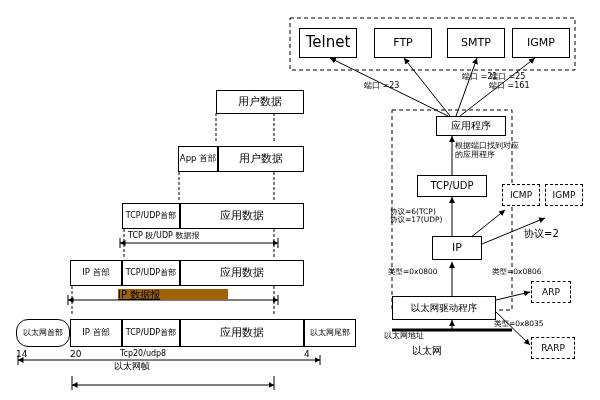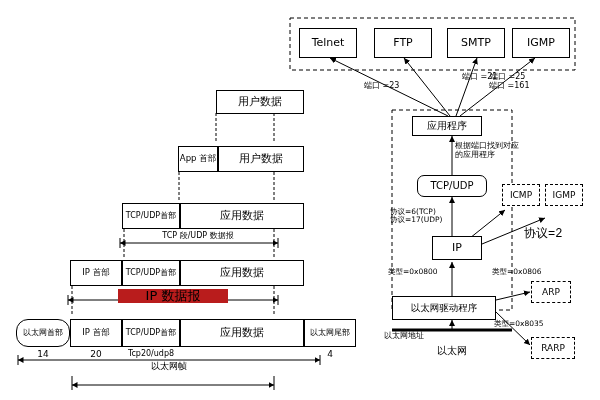--- a/index.html
+++ b/index.html
@@ -30,21 +30,21 @@
     text-align:center;
     color:#000;
     line-height:1.15;
   }
   .lbl{
     position:absolute;
     color:#000;
     white-space:nowrap;
     line-height:1.1;
   }
-  .lbl.ctr{text-align:center;}
+  .lbl.ctr{text-align:left;}
   svg{position:absolute;left:0;top:0;width:600px;height:400px;overflow:visible;}
 </style>
 </head>
 <body>
 
 <div id="stage">
 
   <svg viewBox="0 0 600 400">
     <defs>
       <marker id="ah" markerWidth="7" markerHeight="7" refX="6" refY="3" orient="auto">
@@ -169,49 +169,49 @@
   <div class="box" style="left:304px;top:319px;width:52px;height:28px;font-size:8px;">
     <span>以太网尾部</span>
   </div>
 
   <div class="lbl ctr" style="left:16px;top:350px;width:54px;font-size:9px;">14</div>
   <div class="lbl ctr" style="left:70px;top:350px;width:52px;font-size:9px;">20</div>
   <div class="lbl ctr" style="left:120px;top:350px;width:62px;font-size:8px;">Tcp20/udp8</div>
   <div class="lbl ctr" style="left:304px;top:350px;width:52px;font-size:9px;">4</div>
 
   <div class="lbl ctr" style="left:128px;top:232px;width:140px;font-size:8px;background:#fff;">TCP 段/UDP 数据报</div>
-  <div class="lbl ctr" style="left:118px;top:289px;width:110px;font-size:13px;background:#b91c1c;">IP 数据报</div>
+  <div class="lbl ctr" style="left:118px;top:289px;width:110px;font-size:10px;background:#a16207;text-decoration:underline;">IP 数据报</div>
   <div class="lbl ctr" style="left:114px;top:362px;width:110px;font-size:9px;background:#fff;">以太网帧</div>
 
-  <div class="box" style="left:299px;top:28px;width:58px;height:30px;font-size:11px;">Telnet</div>
+  <div class="box" style="left:299px;top:28px;width:58px;height:30px;font-size:15px;">Telnet</div>
   <div class="box" style="left:374px;top:28px;width:58px;height:30px;font-size:11px;">FTP</div>
   <div class="box" style="left:447px;top:28px;width:58px;height:30px;font-size:11px;">SMTP</div>
   <div class="box" style="left:512px;top:28px;width:58px;height:30px;font-size:11px;">IGMP</div>
 
   <div class="lbl" style="left:364px;top:82px;font-size:8px;">端口 =23</div>
   <div class="lbl" style="left:462px;top:73px;font-size:8px;">端口 =21</div>
 
   <div class="lbl" style="left:490px;top:73px;font-size:8px;">端口 =25</div>
   <div class="lbl" style="left:489px;top:82px;font-size:8px;">端口 =161</div>
 
-  <div class="box" style="left:412px;top:116px;width:70px;height:20px;font-size:10px;">应用程序</div>
+  <div class="box" style="left:436px;top:116px;width:70px;height:20px;font-size:10px;">应用程序</div>
 
   <div class="lbl" style="left:455px;top:142px;font-size:8px;">根据端口找到对应<br>的应用程序</div>
 
-  <div class="box" style="left:417px;top:175px;width:70px;height:22px;font-size:10px;border-radius:7px;">TCP/UDP</div>
+  <div class="box" style="left:417px;top:175px;width:70px;height:22px;font-size:10px;">TCP/UDP</div>
 
   <div class="dashbox" style="left:502px;top:184px;width:38px;height:22px;font-size:9px;">ICMP</div>
 
   <div class="dashbox" style="left:545px;top:184px;width:38px;height:22px;font-size:9px;">IGMP</div>
 
   <div class="lbl" style="left:390px;top:208px;font-size:7.5px;">协议=6(TCP)<br>协议=17(UDP)</div>
 
   <div class="box" style="left:432px;top:236px;width:50px;height:24px;font-size:11px;">IP</div>
 
-  <div class="lbl" style="left:524px;top:228px;font-size:12px;font-family:Liberation Mono, monospace;">协议=2</div>
+  <div class="lbl" style="left:524px;top:228px;font-size:10px;">协议=2</div>
 
   <div class="lbl" style="left:388px;top:268px;font-size:7.5px;">类型=0x0800</div>
 
   <div class="lbl" style="left:492px;top:268px;font-size:7.5px;">类型=0x0806</div>
 
   <div class="box" style="left:392px;top:296px;width:104px;height:24px;font-size:9.5px;">以太网驱动程序</div>
 
   <div class="dashbox" style="left:531px;top:281px;width:40px;height:22px;font-size:9px;">ARP</div>
 
   <div class="dashbox" style="left:531px;top:337px;width:44px;height:22px;font-size:9px;">RARP</div>

